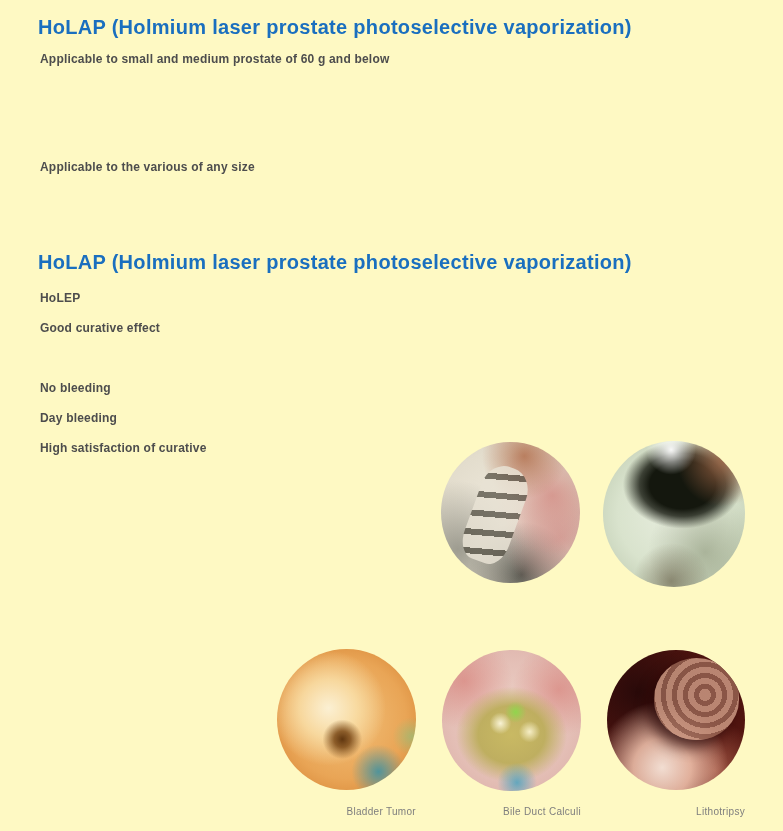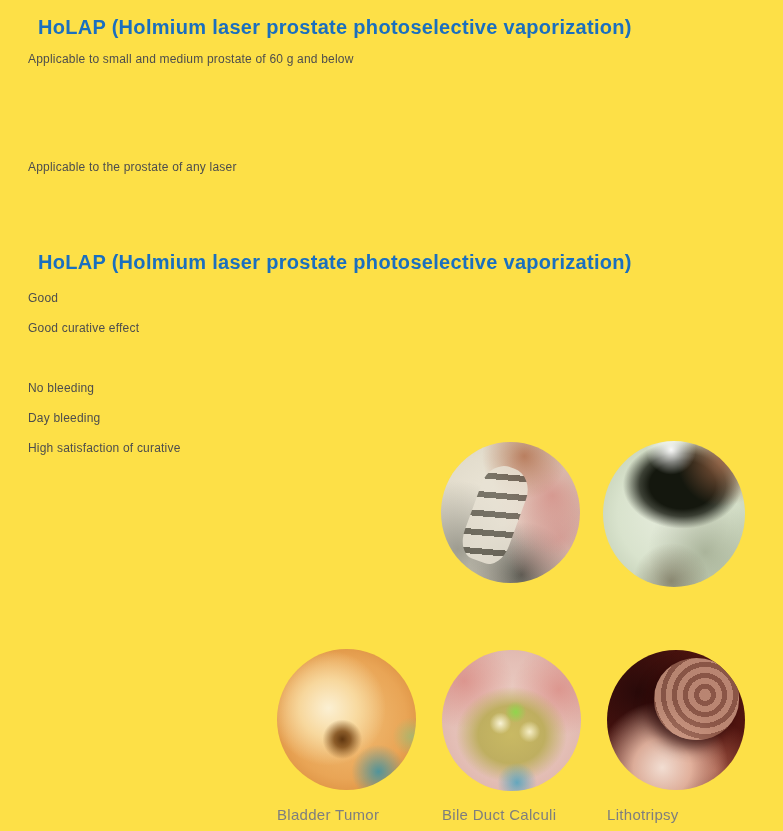--- a/index.html
+++ b/index.html
@@ -1,53 +1,53 @@
 <!DOCTYPE html>
 <html><head>
 <meta charset="utf-8">
 <style>
   * { margin: 0; padding: 0; box-sizing: border-box; }
   html, body { background: #ffffff; }
   .page {
     position: relative;
     width: 783px;
     height: 831px;
-    background: #fde047;
+    background: #fef9c3;
     overflow: hidden;
     font-family: "Liberation Sans", sans-serif;
   }
   .heading {
     position: absolute;
     left: 38px;
     color: #1a6fbf;
     font-size: 20px;
     font-weight: 700;
     letter-spacing: 0.3px;
     white-space: nowrap;
   }
   .bodyline {
     position: absolute;
-    left: 28px;
+    left: 40px;
     color: #4d4d4d;
     font-size: 12px;
-    font-weight: 400;
+    font-weight: 700;
     letter-spacing: 0.2px;
     white-space: nowrap;
   }
   .circle {
     position: absolute;
     border-radius: 50%;
     overflow: hidden;
   }
   .caption {
     position: absolute;
     color: #7e7e7e;
-    font-size: 15px;
+    font-size: 10px;
     letter-spacing: 0.3px;
-    text-align: left;
+    text-align: right;
     white-space: nowrap;
   }
 
   
   .img-fiber {
     left: 441px; top: 442px; width: 139px; height: 141px;
     background:
       radial-gradient(circle at 60% 10%, rgba(178,112,78,0.85) 0%, rgba(178,112,78,0) 28%),
       radial-gradient(circle at 80% 38%, rgba(210,135,128,0.75) 0%, rgba(210,135,128,0) 42%),
       radial-gradient(circle at 86% 68%, rgba(202,125,122,0.6) 0%, rgba(202,125,122,0) 38%),
@@ -124,24 +124,24 @@
   }
 </style>
 </head>
 <body>
 
 <div class="page">
 
   <h2 class="heading" style="top:16px">HoLAP (Holmium laser prostate photoselective vaporization)</h2>
   <p class="bodyline" style="top:52px">Applicable to small and medium prostate of 60 g and below</p>
 
-  <p class="bodyline" style="top:160px">Applicable to the prostate of any laser</p>
+  <p class="bodyline" style="top:160px">Applicable to the various of any size</p>
 
   <h2 class="heading" style="top:251px">HoLAP (Holmium laser prostate photoselective vaporization)</h2>
-  <p class="bodyline" style="top:291px">Good</p>
+  <p class="bodyline" style="top:291px">HoLEP</p>
   <p class="bodyline" style="top:321px">Good curative effect</p>
   <p class="bodyline" style="top:381px">No bleeding</p>
   <p class="bodyline" style="top:411px">Day bleeding</p>
   <p class="bodyline" style="top:441px">High satisfaction of curative</p>
 
   <div class="circle img-fiber">
     <div class="fiber-probe"></div>
   </div>
   <div class="circle img-cavity"></div>
 

